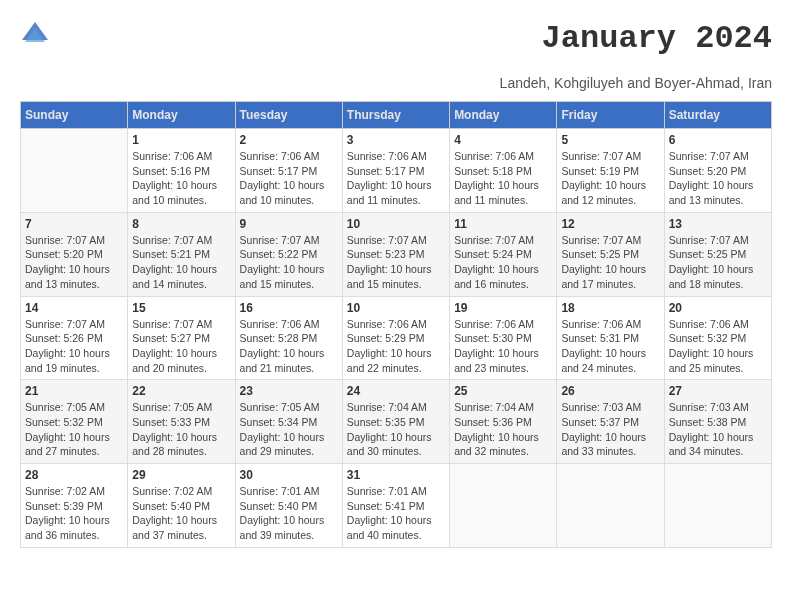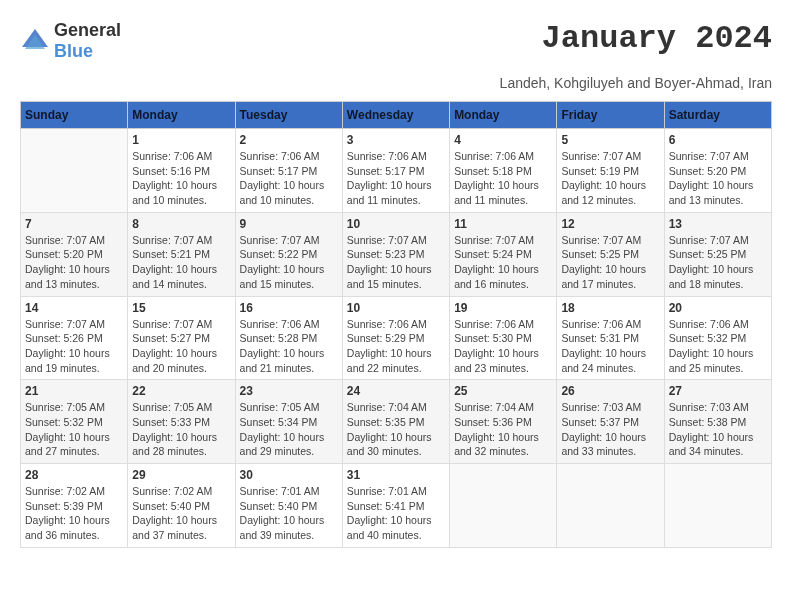--- a/index.html
+++ b/index.html
@@ -49,21 +49,21 @@
       color: #555;
       margin-top: 18px;
     }
     table {
       width: 100%;
       border-collapse: collapse;
       font-size: 11px;
     }
     thead tr th {
       background-color: #3a6fc4;
-      color: #0f172a;
+      color: #e5e5e5;
       padding: 6px 4px;
       text-align: left;
       font-size: 12px;
       border: 1px solid #ccc;
     }
     tbody tr td {
       vertical-align: top;
       padding: 4px;
       border: 1px solid #ddd;
       min-height: 80px;
@@ -93,38 +93,34 @@
   </style>
 </head>
 <body>
 
 <div class="header">
   <div class="logo">
     <svg class="logo-icon" viewBox="0 0 30 28" xmlns="http://www.w3.org/2000/svg">
       <polygon points="15,2 28,20 2,20" fill="#3a6fc4" opacity="0.85"></polygon>
       <polygon points="15,8 25,22 5,22" fill="#5a9fd4" opacity="0.7"></polygon>
     </svg>
-    <div>
-      <span class="logo-text-general">General</span><br>
-      <span class="logo-text-blue">Blue</span>
-    </div>
   </div>
   <div class="title-block">
     <div class="month-title">January 2024</div>
     <div class="location-title">Landeh, Kohgiluyeh and Boyer-Ahmad, Iran</div>
   </div>
 </div>
 
 <table>
   <thead>
     <tr>
     <th>Sunday</th>
         <th>Monday</th>
         <th>Tuesday</th>
-        <th>Wednesday</th>
+        <th>Thursday</th>
         <th>Monday</th>
         <th>Friday</th>
         <th>Saturday</th>
       </tr>
   </thead>
   <tbody id="calendar-body">
   <tr>
         <td class="empty-cell"></td>
         <td>
           <span class="day-number">1</span>

